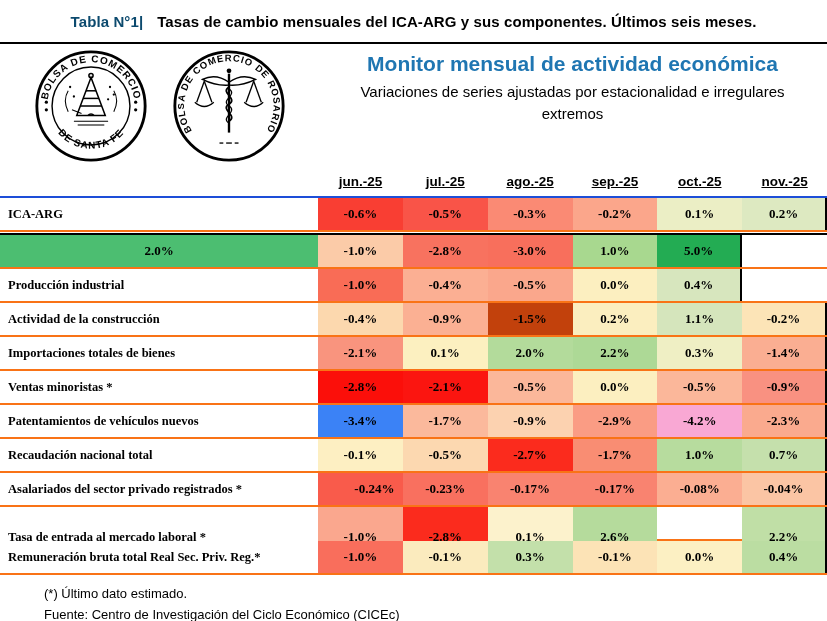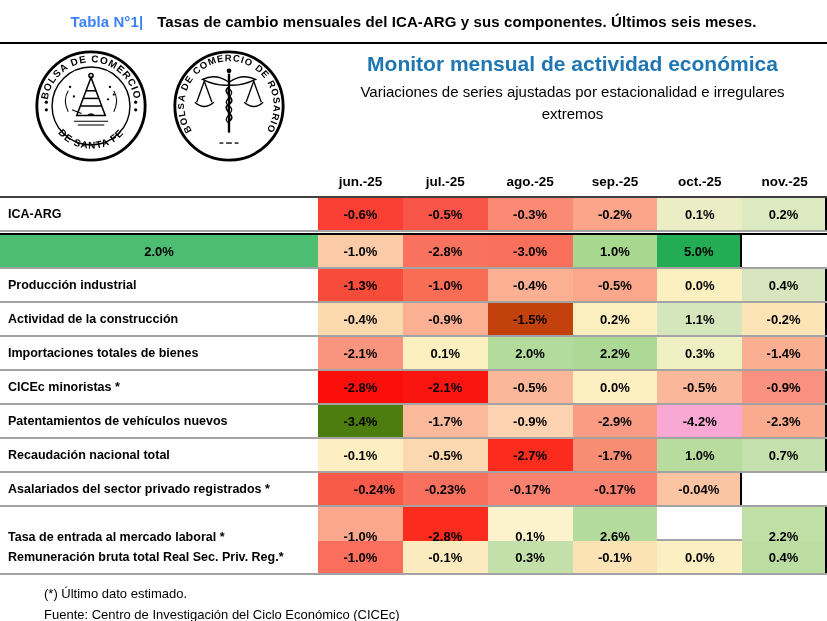--- a/index.html
+++ b/index.html
@@ -8,36 +8,36 @@
     background:#fff; color:#000;
     font-family:"Liberation Sans","DejaVu Sans",sans-serif;
   }
   .page { width:827px; height:621px; background:#fff; position:relative; }
 
   .top-title {
     height:44px; display:flex; align-items:center; justify-content:center;
     font-size:15px; font-weight:bold; border-bottom:2px solid #000;
     letter-spacing:.1px;
   }
-  .top-title .blue { color:#3b82f6; margin-right:14px; }
+  .top-title .blue { color:#0c4a6e; margin-right:14px; }
 
   .header { display:flex; height:122px; padding-top:5px; }
   .logos { width:318px; display:flex; gap:24px; padding-left:34px; align-items:flex-start; }
   .logo { width:114px; height:114px; display:block; }
   .right-head { flex:1; display:flex; flex-direction:column; align-items:center; }
   .heading { color:#1F76B2; font-size:21px; font-weight:bold; margin-top:3px; text-align:center; }
   .subtitle { font-size:15px; text-align:center; margin-top:5px; line-height:1.45; max-width:480px; }
 
   .months-row, .t-row {
     display:grid; grid-template-columns:318px repeat(6,1fr);
   }
-  .months-row { height:32px; border-bottom:2px solid #404040; align-items:center; }
+  .months-row { height:32px; border-bottom:2px solid #1d4ed8; align-items:center;text-decoration:underline; }
   .month-cell { text-align:center; font-weight:bold; font-size:13.5px; }
 
-  .t-row { height:34px; border-bottom:2px solid #a3a3a3; }
+  .t-row { height:34px; border-bottom:2px solid #f97316;font-family:Liberation Serif, serif; }
   .label-cell {
     display:flex; align-items:center; padding-left:8px;
     font-weight:bold; font-size:12.5px; white-space:nowrap; overflow:hidden;
     background:#fff;
   }
   .value-cell {
     display:flex; align-items:center; justify-content:center;
     font-weight:bold; font-size:13px;
   }
   .value-cell:last-child { border-right:2px solid #000; }
@@ -165,21 +165,20 @@
       <div class="t-row">
       <div class="value-cell" style="background: rgb(76, 190, 113);">2.0%</div>
       <div class="value-cell" style="background: rgb(251, 203, 168);">-1.0%</div>
       <div class="value-cell" style="background: rgb(248, 114, 95);">-2.8%</div>
       <div class="value-cell" style="background: rgb(248, 111, 92);">-3.0%</div>
       <div class="value-cell" style="background: rgb(168, 216, 143);">1.0%</div>
       <div class="value-cell" style="background: rgb(35, 172, 83);">5.0%</div>
     </div>
       <div class="t-row">
       <div class="label-cell">Producción industrial</div>
-      <div class="value-cell" style="background: rgb(248, 76, 59);">-1.3%</div>
       <div class="value-cell" style="background: rgb(249, 108, 86);">-1.0%</div>
       <div class="value-cell" style="background: rgb(251, 175, 147);">-0.4%</div>
       <div class="value-cell" style="background: rgb(250, 167, 140);">-0.5%</div>
       <div class="value-cell" style="background: rgb(252, 239, 192);">0.0%</div>
       <div class="value-cell" style="background: rgb(215, 230, 190);">0.4%</div>
     </div>
       <div class="t-row">
       <div class="label-cell">Actividad de la construcción</div>
       <div class="value-cell" style="background: rgb(252, 216, 174);">-0.4%</div>
       <div class="value-cell" style="background: rgb(251, 176, 147);">-0.9%</div>
@@ -191,31 +190,31 @@
       <div class="t-row">
       <div class="label-cell">Importaciones totales de bienes</div>
       <div class="value-cell" style="background: rgb(249, 148, 126);">-2.1%</div>
       <div class="value-cell" style="background: rgb(252, 240, 192);">0.1%</div>
       <div class="value-cell" style="background: rgb(179, 219, 155);">2.0%</div>
       <div class="value-cell" style="background: rgb(173, 217, 150);">2.2%</div>
       <div class="value-cell" style="background: rgb(239, 239, 196);">0.3%</div>
       <div class="value-cell" style="background: rgb(250, 174, 146);">-1.4%</div>
     </div>
       <div class="t-row">
-      <div class="label-cell">CICEc minoristas *</div>
+      <div class="label-cell">Ventas minoristas *</div>
       <div class="value-cell" style="background: rgb(251, 15, 10);">-2.8%</div>
       <div class="value-cell" style="background: rgb(251, 21, 16);">-2.1%</div>
       <div class="value-cell" style="background: rgb(251, 183, 154);">-0.5%</div>
       <div class="value-cell" style="background: rgb(252, 239, 192);">0.0%</div>
       <div class="value-cell" style="background: rgb(251, 183, 154);">-0.5%</div>
       <div class="value-cell" style="background: rgb(249, 145, 129);">-0.9%</div>
     </div>
       <div class="t-row">
       <div class="label-cell">Patentamientos de vehículos nuevos</div>
-      <div class="value-cell" style="background: #4d7c0f;">-3.4%</div>
+      <div class="value-cell" style="background: #3b82f6;">-3.4%</div>
       <div class="value-cell" style="background: rgb(251, 185, 156);">-1.7%</div>
       <div class="value-cell" style="background: rgb(252, 210, 176);">-0.9%</div>
       <div class="value-cell" style="background: rgb(250, 156, 132); text-align: right;">-2.9%</div>
       <div class="value-cell" style="background: #f9a8d4;">-4.2%</div>
       <div class="value-cell" style="background: rgb(250, 170, 142);">-2.3%</div>
     </div>
       <div class="t-row">
       <div class="label-cell">Recaudación nacional total</div>
       <div class="value-cell" style="background: rgb(253, 239, 194);">-0.1%</div>
       <div class="value-cell" style="background: rgb(252, 216, 176);">-0.5%</div>
@@ -223,20 +222,21 @@
       <div class="value-cell" style="background: rgb(249, 141, 115);">-1.7%</div>
       <div class="value-cell" style="background: rgb(183, 220, 158);">1.0%</div>
       <div class="value-cell" style="background: rgb(197, 224, 172);">0.7%</div>
     </div>
       <div class="t-row">
       <div class="label-cell">Asalariados del sector privado registrados *</div>
       <div class="value-cell" style="background: rgb(249, 91, 75); padding-left: 28px;">-0.24%</div>
       <div class="value-cell" style="background: rgb(249, 112, 95);">-0.23%</div>
       <div class="value-cell" style="background: rgb(249, 131, 112);">-0.17%</div>
       <div class="value-cell" style="background: rgb(249, 131, 112);">-0.17%</div>
+      <div class="value-cell" style="background: rgb(251, 174, 146);">-0.08%</div>
       <div class="value-cell" style="background: rgb(251, 197, 164);">-0.04%</div>
     </div>
       <div class="t-row">
       <div class="label-cell">Tasa de entrada al mercado laboral *</div>
       <div class="value-cell" style="background: rgb(250, 167, 142);">-1.0%</div>
       <div class="value-cell" style="background: rgb(251, 43, 29);">-2.8%</div>
       <div class="value-cell" style="background: rgb(252, 242, 204);">0.1%</div>
       <div class="value-cell" style="background: rgb(181, 219, 156);">2.6%</div>
       <div class="value-cell" style="background: #0f766e; margin-top: 44px;">2.5%</div>
       <div class="value-cell" style="background: rgb(192, 223, 166);">2.2%</div>

